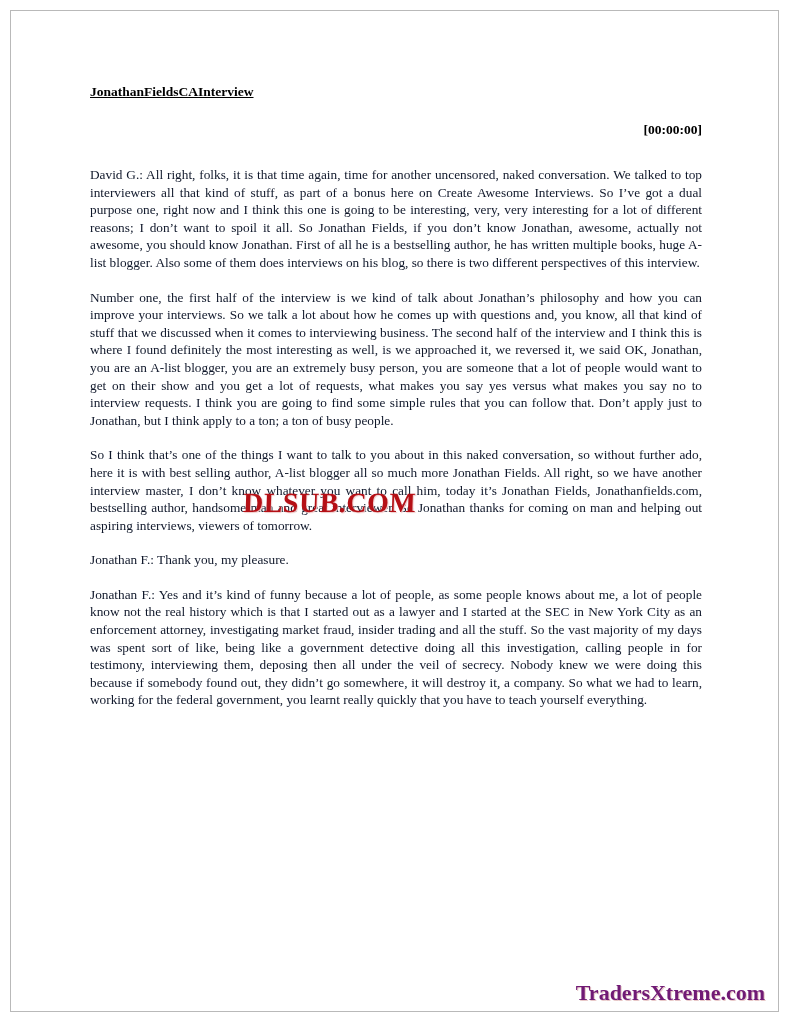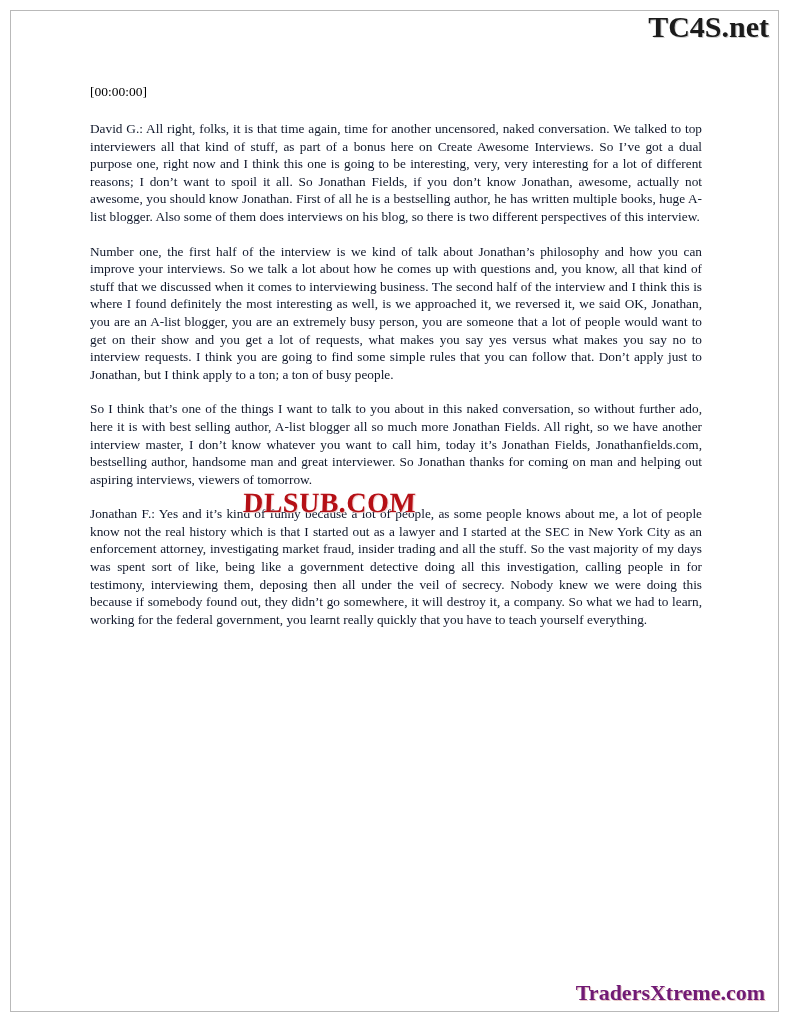--- a/index.html
+++ b/index.html
@@ -73,49 +73,51 @@
   }
   .doc-title {
     font-size: 13.5px;
     font-weight: bold;
     text-decoration: underline;
     margin: 0 0 22px 0;
     letter-spacing: 0px;
   }
   .timestamp {
     font-size: 13.5px;
-    font-weight: normal;
-    margin: 0 0 20px 0;
+    font-weight: bold;
+    margin: 0 0 28px 0;
+    text-align: right;
   }
   p.para {
     font-size: 13.3px;
     line-height: 17.6px;
     text-align: justify;
     margin: 0 0 17px 0;
     color: #0f172a;
     -webkit-hyphens: none;
     hyphens: none;
   }
   p.para:last-child { margin-bottom: 0; }
 </style>
 </head>
 <body>
 
 <div class="page">
 
   <div class="page-border"></div>
 
-  <div class="watermark-top">TC4S.net</div>
 
   <div class="content">
+    <h1 class="doc-title">JonathanFieldsCAInterview</h1>
     <div class="timestamp">[00:00:00]</div>
 
     <p class="para">David G.: All right, folks, it is that time again, time for another uncensored, naked conversation. We talked to top interviewers all that kind of stuff, as part of a bonus here on Create Awesome Interviews. So I’ve got a dual purpose one, right now and I think this one is going to be interesting, very, very interesting for a lot of different reasons; I don’t want to spoil it all. So Jonathan Fields, if you don’t know Jonathan, awesome, actually not awesome, you should know Jonathan. First of all he is a bestselling author, he has written multiple books, huge A-list blogger. Also some of them does interviews on his blog, so there is two different perspectives of this interview.</p>
     <p class="para">Number one, the first half of the interview is we kind of talk about Jonathan’s philosophy and how you can improve your interviews. So we talk a lot about how he comes up with questions and, you know, all that kind of stuff that we discussed when it comes to interviewing business. The second half of the interview and I think this is where I found definitely the most interesting as well, is we approached it, we reversed it, we said OK, Jonathan, you are an A-list blogger, you are an extremely busy person, you are someone that a lot of people would want to get on their show and you get a lot of requests, what makes you say yes versus what makes you say no to interview requests. I think you are going to find some simple rules that you can follow that. Don’t apply just to Jonathan, but I think apply to a ton; a ton of busy people.</p>
     <p class="para">So I think that’s one of the things I want to talk to you about in this naked conversation, so without further ado, here it is with best selling author, A-list blogger all so much more Jonathan Fields. All right, so we have another interview master, I don’t know whatever you want to call him, today it’s Jonathan Fields, Jonathanfields.com, bestselling author, handsome man and great interviewer. So Jonathan thanks for coming on man and helping out aspiring interviews, viewers of tomorrow.</p>
+    <p class="para">Jonathan F.: Thank you, my pleasure.</p>
     <p class="para">Jonathan F.: Yes and it’s kind of funny because a lot of people, as some people knows about me, a lot of people know not the real history which is that I started out as a lawyer and I started at the SEC in New York City as an enforcement attorney, investigating market fraud, insider trading and all the stuff. So the vast majority of my days was spent sort of like, being like a government detective doing all this investigation, calling people in for testimony, interviewing them, deposing then all under the veil of secrecy. Nobody knew we were doing this because if somebody found out, they didn’t go somewhere, it will destroy it, a company. So what we had to learn, working for the federal government, you learnt really quickly that you have to teach yourself everything.</p>
   </div>
 
   <div class="watermark-center">DLSUB.COM</div>
 
   <div class="watermark-bottom">TradersXtreme.com</div>
 
 </div>
 
 </body></html>

